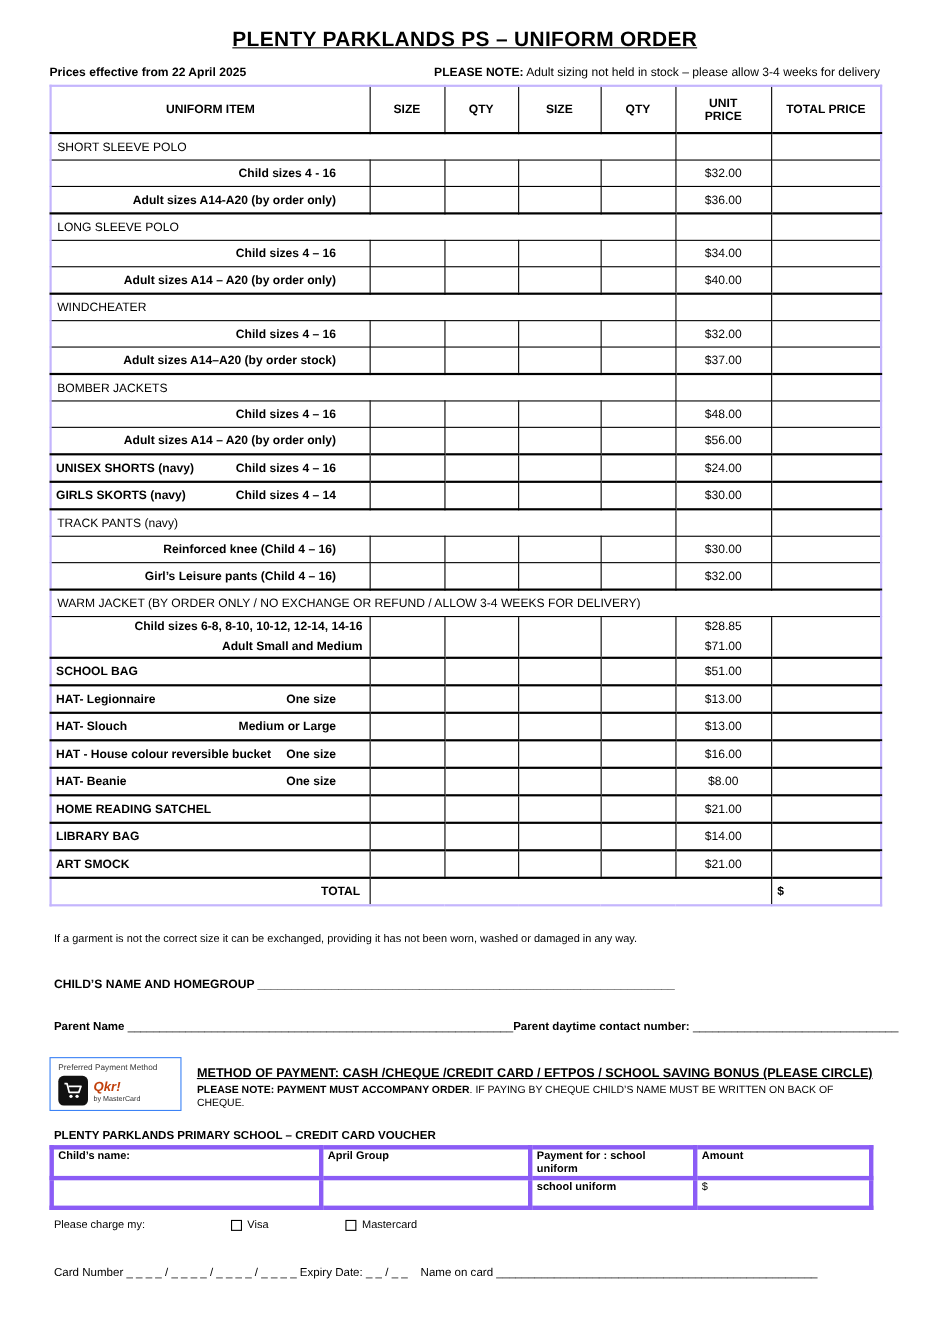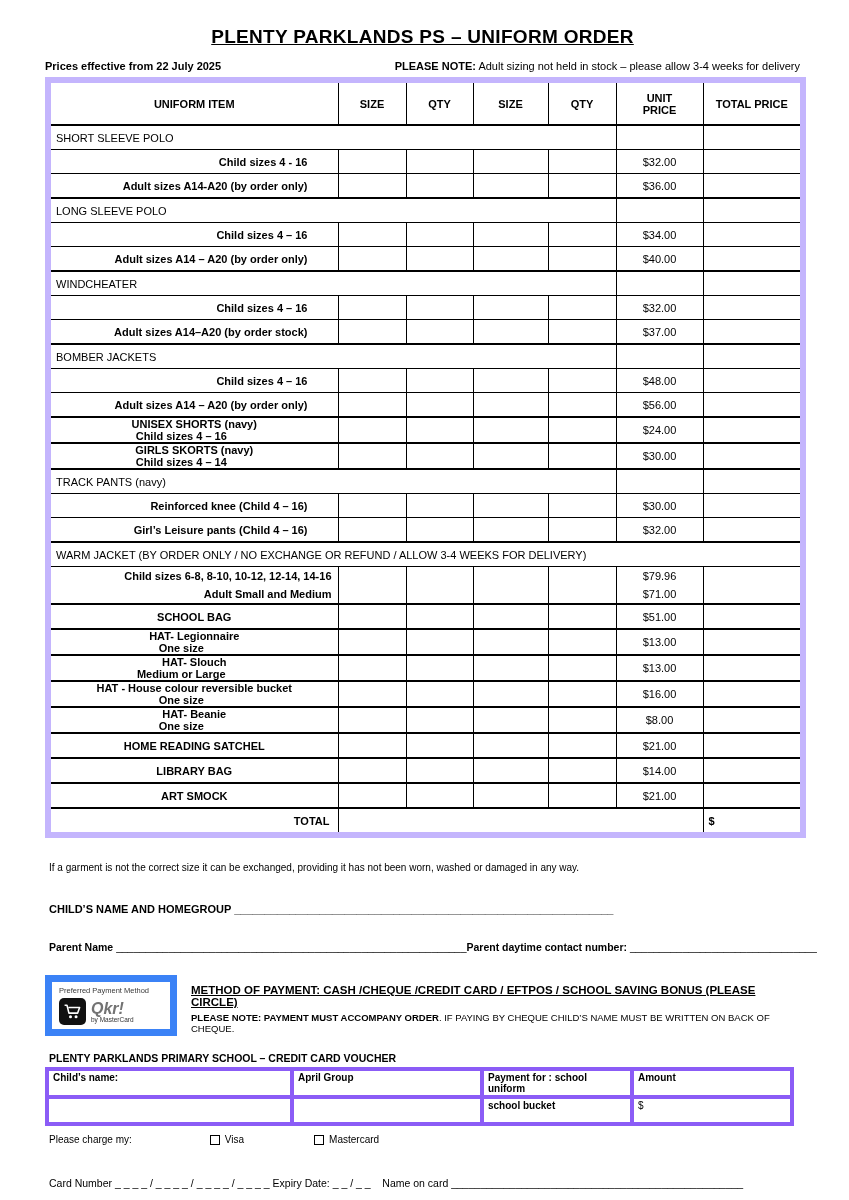--- a/index.html
+++ b/index.html
@@ -6,54 +6,54 @@
   body{width:849px;height:1200px;overflow:hidden;background:#fff;color:#000;
        font-family:"Liberation Sans",sans-serif;}
   .page{padding:26px 49px 0 45px;}
   .title{text-align:center;font-weight:700;font-size:19px;text-decoration:underline;
          margin:0 0 12px 0;letter-spacing:.3px;}
   .subhead{display:flex;justify-content:space-between;align-items:flex-end;
            font-size:11px;margin-bottom:5px;}
   .subhead .left{font-weight:700;}
   .subhead .note b{font-weight:700;}
 
-  table.order{border-collapse:collapse;table-layout:fixed;width:100%;border:6px solid #c4b5fd;}
+  table.order{border-collapse:collapse;table-layout:fixed;width:100%;border:2px solid #c4b5fd;}
   .order col.c1{width:290px}.order col.c2{width:68px}.order col.c3{width:67px}
   .order col.c4{width:75px}.order col.c5{width:68px}.order col.c6{width:87px}.order col.c7{width:100px}
   .order th,.order td{border:1px solid #000;overflow:hidden;}
   .order th{font-size:11px;font-weight:700;text-align:center;height:41px;vertical-align:middle;padding:0 2px;}
   .order th .narrow{display:inline-block;width:44px;text-align:center;}
   .order td{font-size:11px;height:23px;padding:0 4px;vertical-align:middle;}
   .order tr.tk td{border-top:2px solid #000;}
   .order td.sec{font-weight:400;text-align:left;padding-left:5px;}
   .order td.desc{font-weight:700;text-align:right;padding-right:30px;}
   .order td.desc2{font-weight:700;text-align:right;padding-right:6px;}
   .order td.desc2 div{line-height:18px;}
   .order td.price{text-align:center;font-weight:400;}
   .order td.price div{line-height:18px;}
-  .order .flx{display:flex;justify-content:space-between;align-items:center;flex-direction:column;}
+  .order .flx{display:flex;justify-content:space-between;align-items:center;}
   .order .flx .nm{font-weight:700;text-align:left;}
   .order .flx .ds{font-weight:700;text-align:right;padding-right:26px;}
   .order td.total-lbl{font-weight:700;text-align:right;padding-right:8px;}
   .order td.total-cur{font-weight:700;text-align:left;padding-left:5px;}
 
   .exchange{margin:24px 0 0 4px;font-size:10px;}
   .child-line{margin:30px 0 0 4px;font-size:11px;font-weight:700;white-space:nowrap;}
   .parent-line{margin:26px 0 0 4px;font-size:10.5px;white-space:nowrap;}
   .parent-line b{font-weight:700;}
   .ul{white-space:nowrap;}
 
   .pay-row{margin-top:22px;display:flex;align-items:flex-start;}
-  .qkr-box{border:7px solid #3b82f6;background:#fff;padding:4px 7px;width:104px;flex:0 0 auto;}
+  .qkr-box{border:1px solid #3b82f6;background:#fff;padding:4px 7px;width:104px;flex:0 0 auto;}
   .qkr-pref{font-size:7.5px;color:#3a3a3a;margin-bottom:3px;}
   .qkr-inner{display:flex;align-items:center;}
   .qkr-tile{width:27px;height:27px;background:#111;border-radius:5px;display:flex;
             align-items:center;justify-content:center;flex:0 0 auto;}
   .qkr-words{margin-left:5px;}
-  .qkr-brand{color:#737373;font-weight:700;font-style:italic;font-size:16px;line-height:15px;}
+  .qkr-brand{color:#c2410c;font-weight:700;font-style:italic;font-size:12px;line-height:15px;}
   .qkr-sub{font-size:6.5px;color:#333;}
   .pay-text{margin-left:14px;padding-top:9px;}
   .pay-line1{font-size:11.5px;font-weight:700;text-decoration:underline;}
   .pay-line2{font-size:9.5px;margin-top:4px;}
   .pay-line2 b{font-weight:700;}
 
   .voucher-title{margin:16px 0 0 4px;font-size:10.5px;font-weight:700;}
   table.voucher{border-collapse:collapse;table-layout:fixed;width:745px;margin-top:3px;}
   .voucher col.v1{width:245px}.voucher col.v2{width:190px}.voucher col.v3{width:150px}.voucher col.v4{width:160px}
   .voucher td{border:4px solid #8b5cf6;font-size:10px;padding:1px 4px;vertical-align:top;}
@@ -69,21 +69,21 @@
   .card-line{margin:32px 0 0 4px;font-size:10.5px;white-space:nowrap;}
 </style>
 </head>
 <body>
 
 <div class="page">
 
   <h1 class="title">PLENTY PARKLANDS PS – UNIFORM ORDER</h1>
 
   <div class="subhead">
-    <span class="left">Prices effective from 22 July 2025</span>
+    <span class="left">Prices effective from 22 April 2025</span>
     <span class="note"><b>PLEASE NOTE:</b><span> Adult sizing not held in stock – please allow 3-4 weeks for delivery</span></span>
   </div>
 
   <table class="order">
     <colgroup>
       <col class="c1">
         <col class="c2">
         <col class="c3">
         <col class="c4">
         <col class="c5">
@@ -251,21 +251,21 @@
         <tr>
           <td class="desc2">
             <div>Child sizes 6-8, 8-10, 10-12, 12-14, 14-16</div>
             <div>Adult Small and Medium</div>
           </td>
           <td></td>
           <td></td>
           <td></td>
           <td></td>
           <td class="price">
-            <div>$79.96</div>
+            <div>$28.85</div>
             <div>$71.00</div>
           </td>
           <td></td>
         </tr>
         <tr class="tk">
           <td class="inl">
             <div class="flx">
               <span class="nm">SCHOOL BAG</span>
               <span class="ds"></span>
             </div>
@@ -433,21 +433,21 @@
     <tbody>
       <tr class="r1">
         <td class="vb">Child’s name:</td>
         <td class="vb">April Group</td>
         <td class="vb">Payment for : school uniform</td>
         <td class="vb">Amount</td>
       </tr>
       <tr class="r2">
         <td></td>
         <td></td>
-        <td class="vb">school bucket</td>
+        <td class="vb">school uniform</td>
         <td>$</td>
       </tr>
     </tbody>
   </table>
 
   <div class="charge-line">
     <span>Please charge my:</span>
     <span class="gap1"></span>
     <span class="cb"></span>
     <span>Visa</span>

